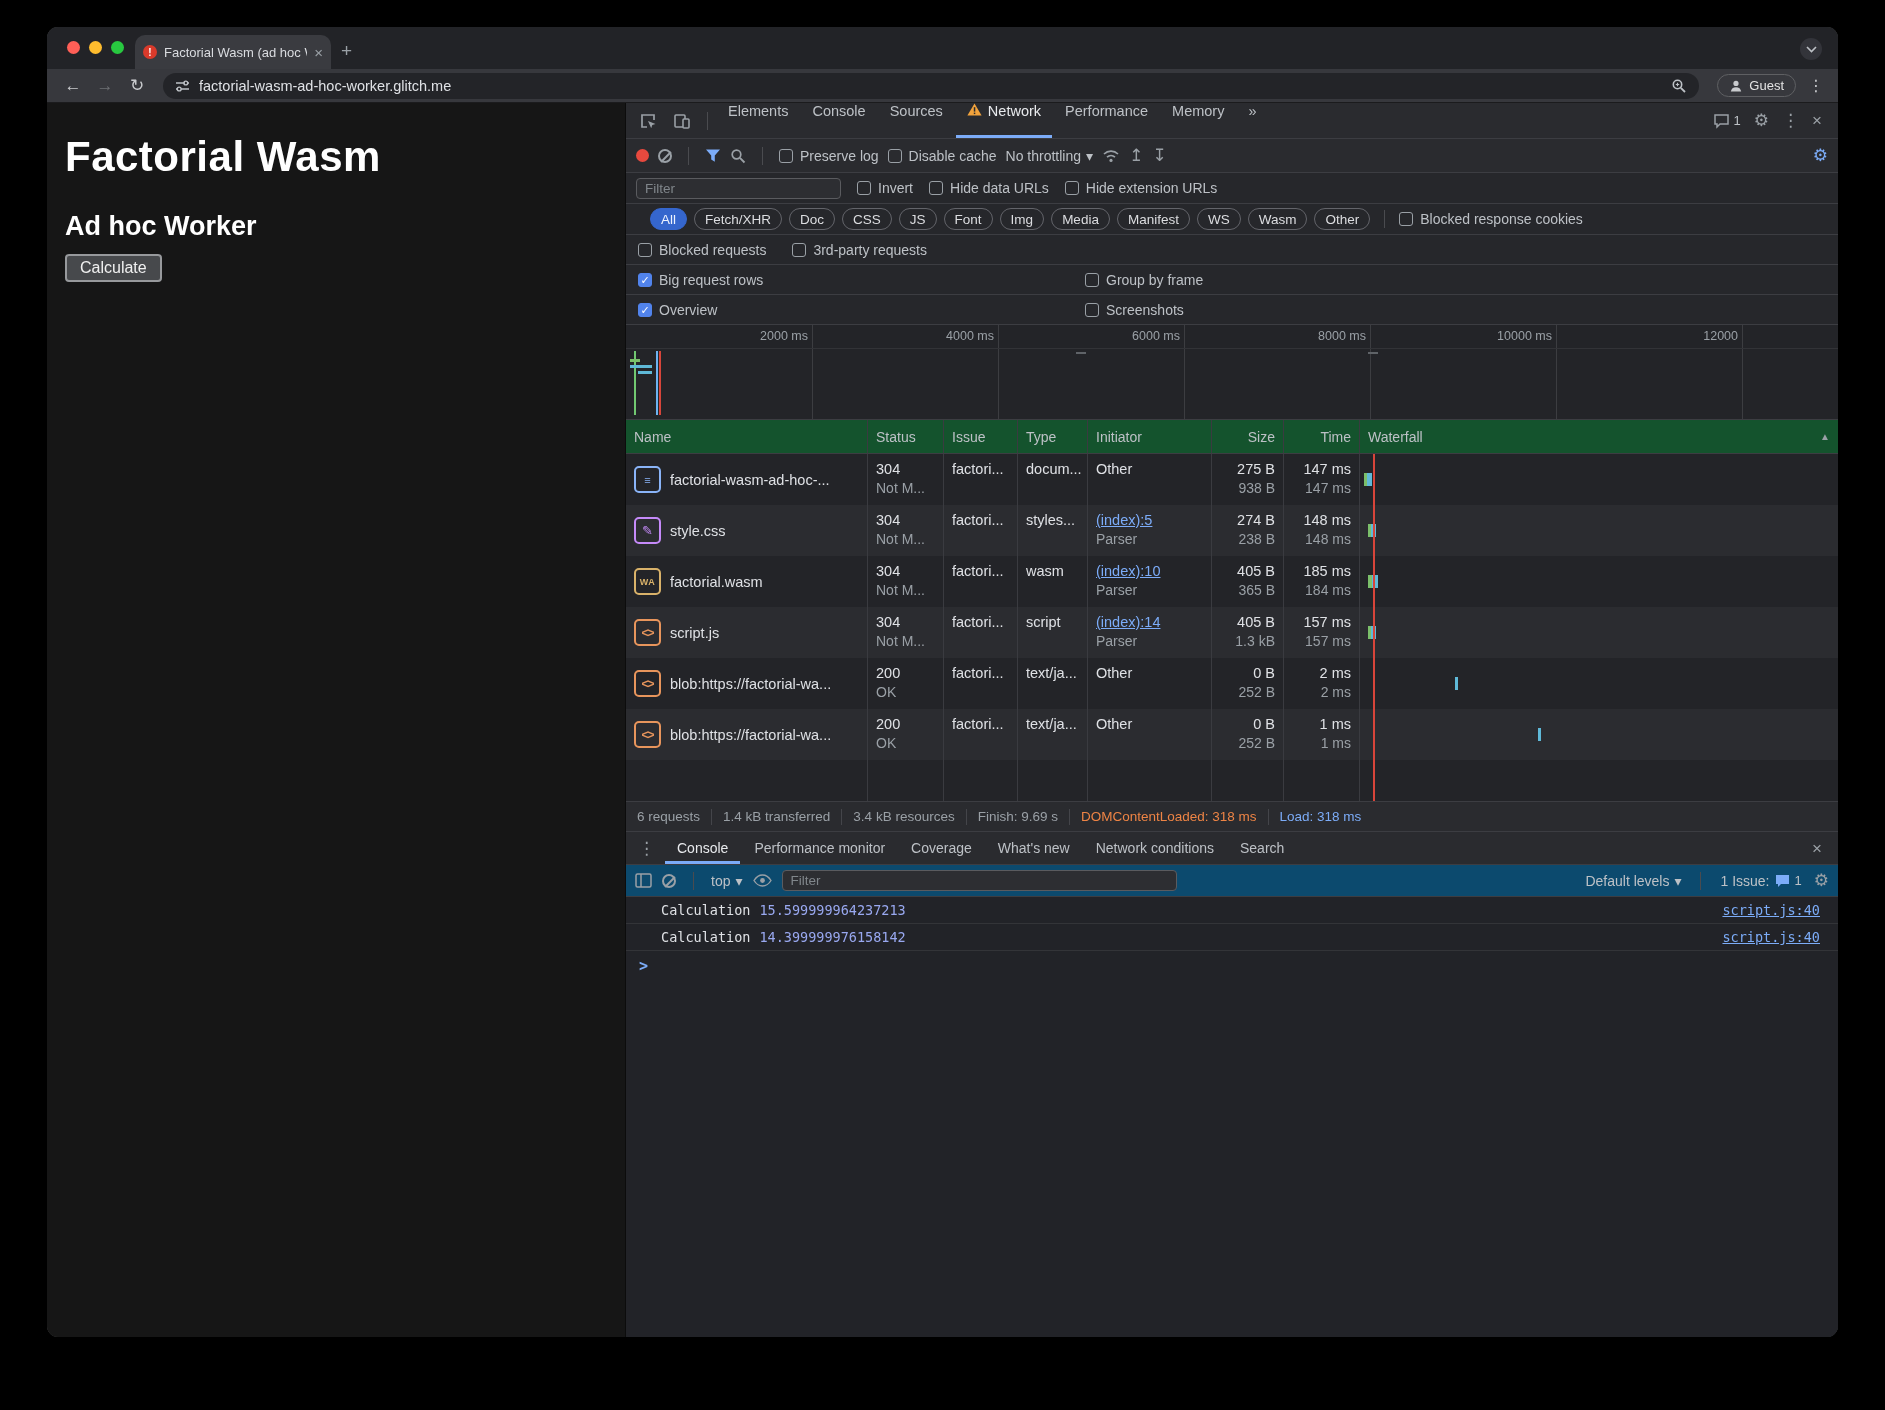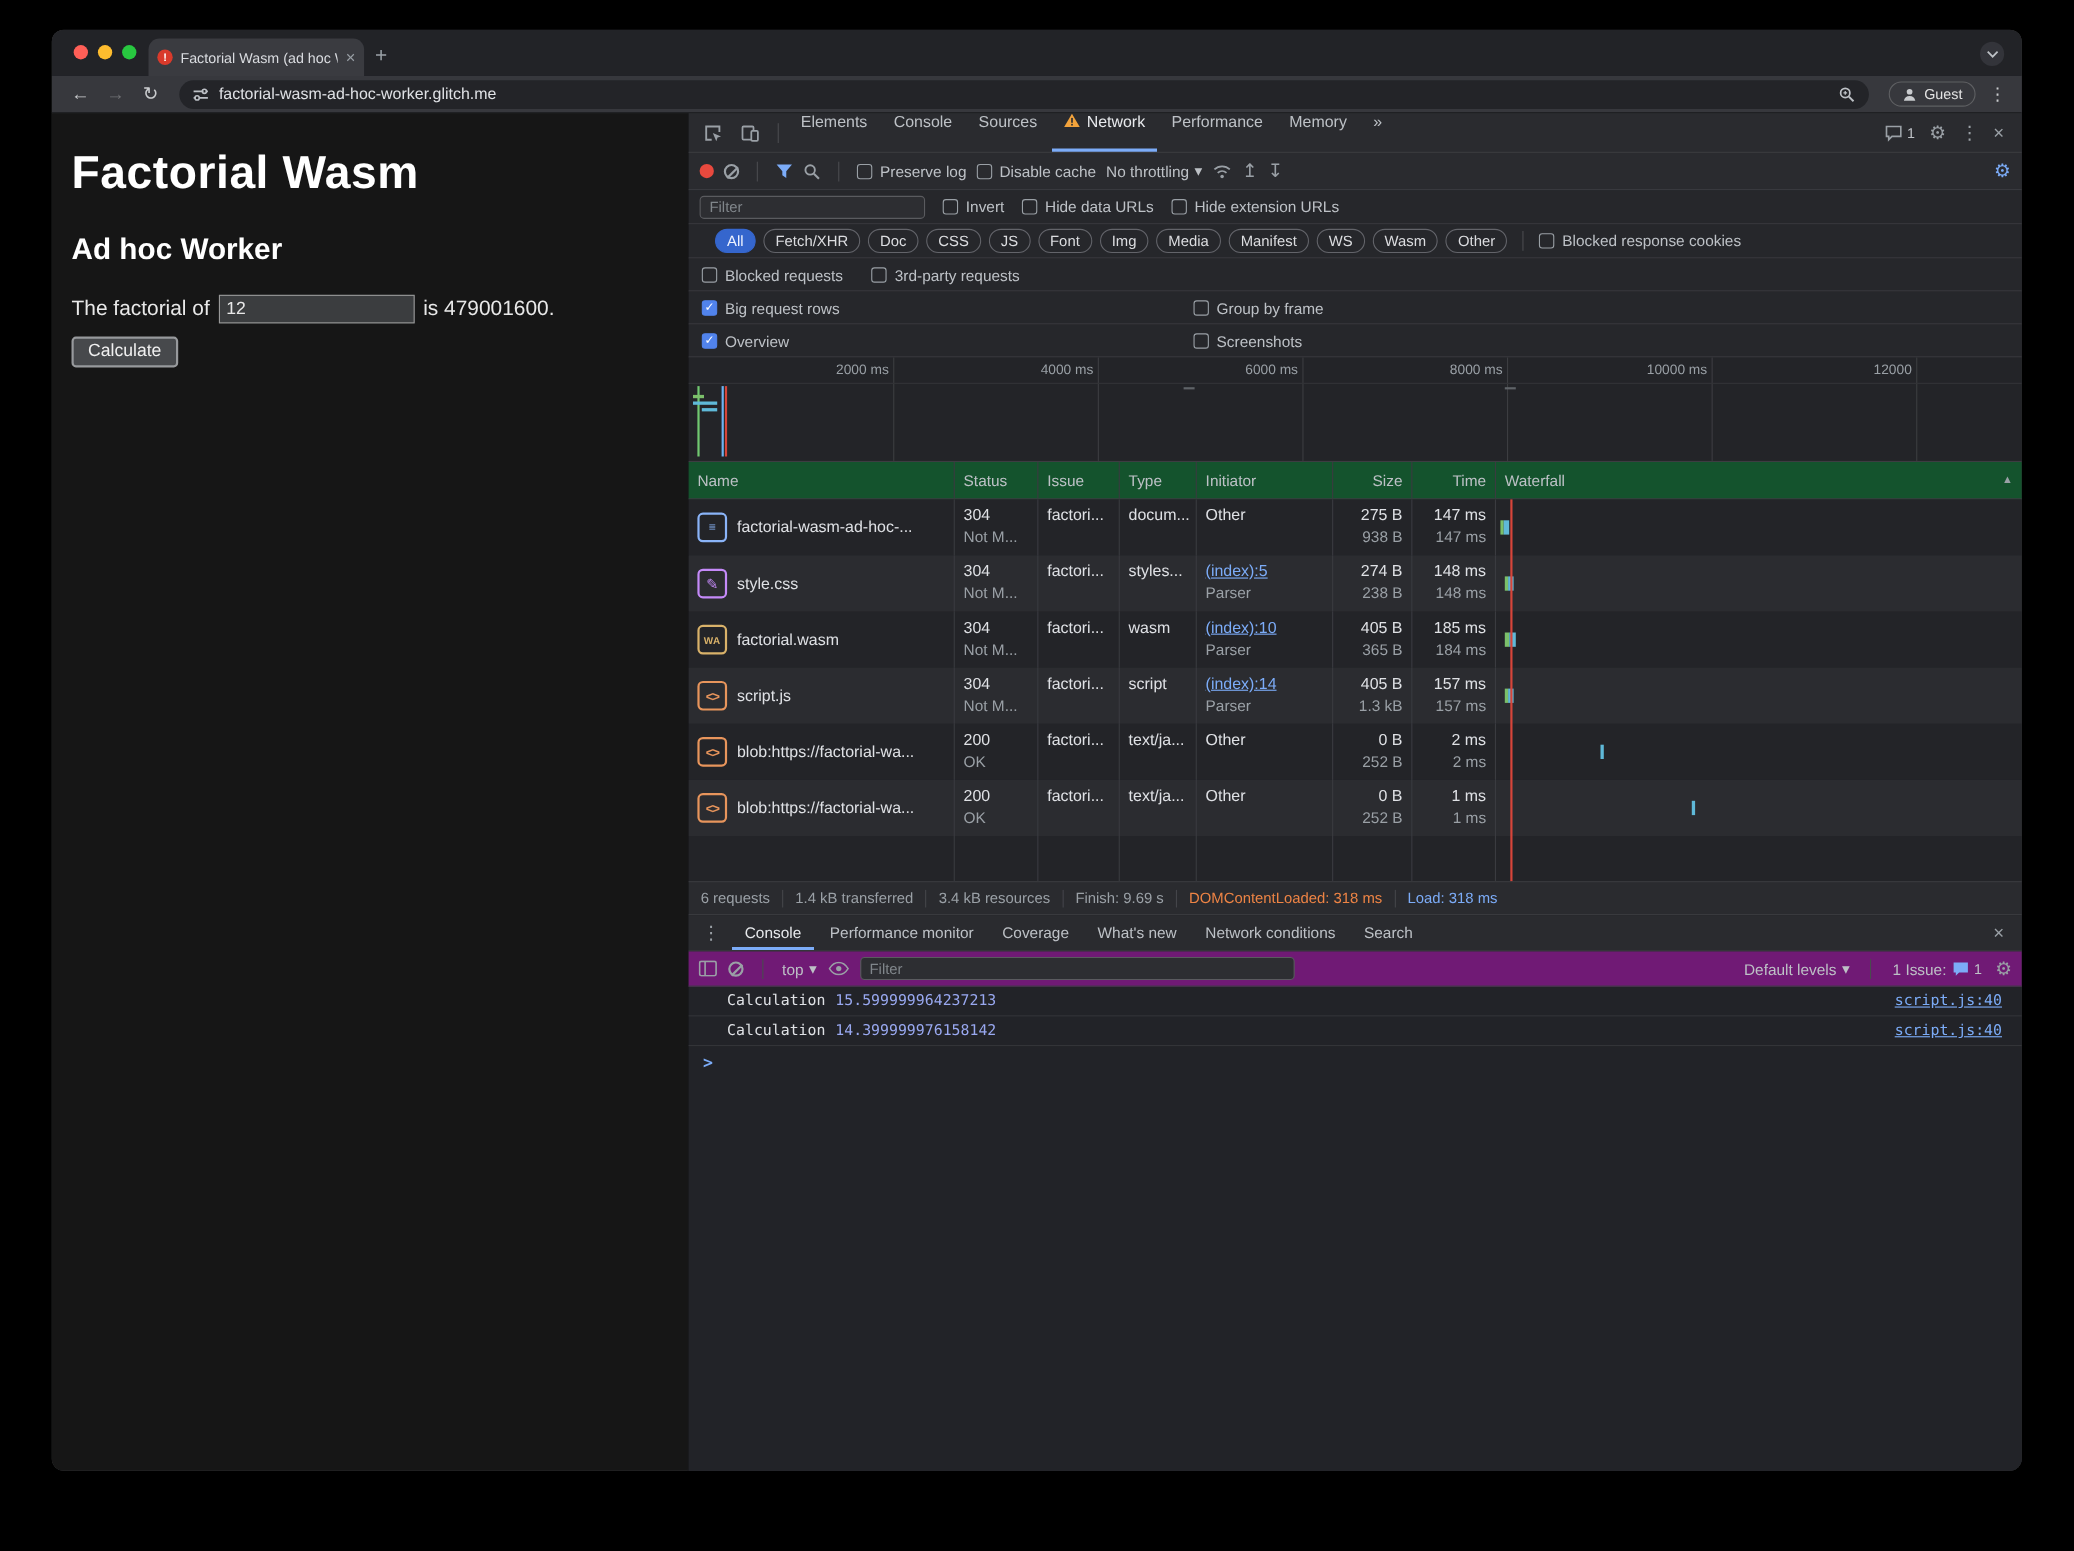--- a/index.html
+++ b/index.html
@@ -110,21 +110,21 @@
   .statusbar { height:30px; background:#2a2b2f; border-top:1px solid #3c3d42; display:flex; align-items:center; color:#9aa0a6; font-size:13.5px; flex:none; }
   .sb-item { padding:0 11px; border-right:1px solid #44454a; height:16px; display:flex; align-items:center; white-space:nowrap; }
   .sb-item:last-child { border-right:none; }
   .sb-orange { color:#ee8445; } .sb-blue { color:#7cacf8; }
 
   
   .drawer { flex:1; display:flex; flex-direction:column; background:#222328; border-top:1px solid #3c3d42; }
   .drawer-tabs { height:33px; padding:0 4px; gap:2px; }
   .dr-tab { padding:0 12px; height:100%; display:flex; align-items:center; color:#bdc1c6; font-size:14px; white-space:nowrap; }
   .dr-tab.active { color:#e8eaed; box-shadow:inset 0 -3px 0 #7cacf8; }
-  .drawer-toolbar { height:32px; padding:0 9px; gap:10px; background:#701a75; }
+  .drawer-toolbar { height:32px; padding:0 9px; gap:10px; background:#0c4a6e; }
   .con-filter { flex:1; max-width:395px; height:21px; background:#2d2e32; border:1px solid #5a5b5f; border-radius:4px; color:#dfe1e5; font-size:13.5px; padding:0 8px; font-family:"Liberation Sans",sans-serif; }
   .con-filter::placeholder { color:#80868b; }
   .dr-right { margin-left:auto; display:flex; align-items:center; gap:12px; }
   .bubble1 { display:flex; align-items:center; gap:4px; }
   .msg { display:flex; align-items:center; min-height:27px; border-bottom:1px solid #333438; font-family:"DejaVu Sans Mono","Liberation Mono",monospace; font-size:13.5px; padding:0 18px 0 35px; }
   .msg-text { color:#dfe1e5; }
   .msg-num { color:#99a8f0; margin-left:9px; }
   .msg-src { margin-left:auto; color:#7cacf8; text-decoration:underline; }
   .prompt { padding:6px 0 0 13px; color:#7cacf8; font-size:15px; font-weight:bold; font-family:"DejaVu Sans Mono",monospace; }
 </style>
@@ -177,25 +177,20 @@
       <span>Guest</span>
     </div>
     <span class="kebab">⋮</span>
   </div>
 
   <div class="content">
 
     <div class="page">
       <h1>Factorial Wasm</h1>
       <h2>Ad hoc Worker</h2>
-      <div class="fact-line">
-        <span>The factorial of</span>
-        <input class="fact-input" type="text" value="12" style="">
-        <span>is 479001600.</span>
-      </div>
       <button class="calc-btn">Calculate</button>
     </div>
 
     <div class="dt">
 
       <div class="bar dt-tabbar">
         <span class="icn" style="padding:0 7px">
           <svg width="18" height="18" viewBox="0 0 18 18">
               <path d="M15 8V3H3v12h5" stroke="#9aa0a6" stroke-width="1.7" fill="none"></path>
               <path d="M9 9l7.5 3-3.2 1.1L12.2 16.3z" fill="#9aa0a6"></path>

